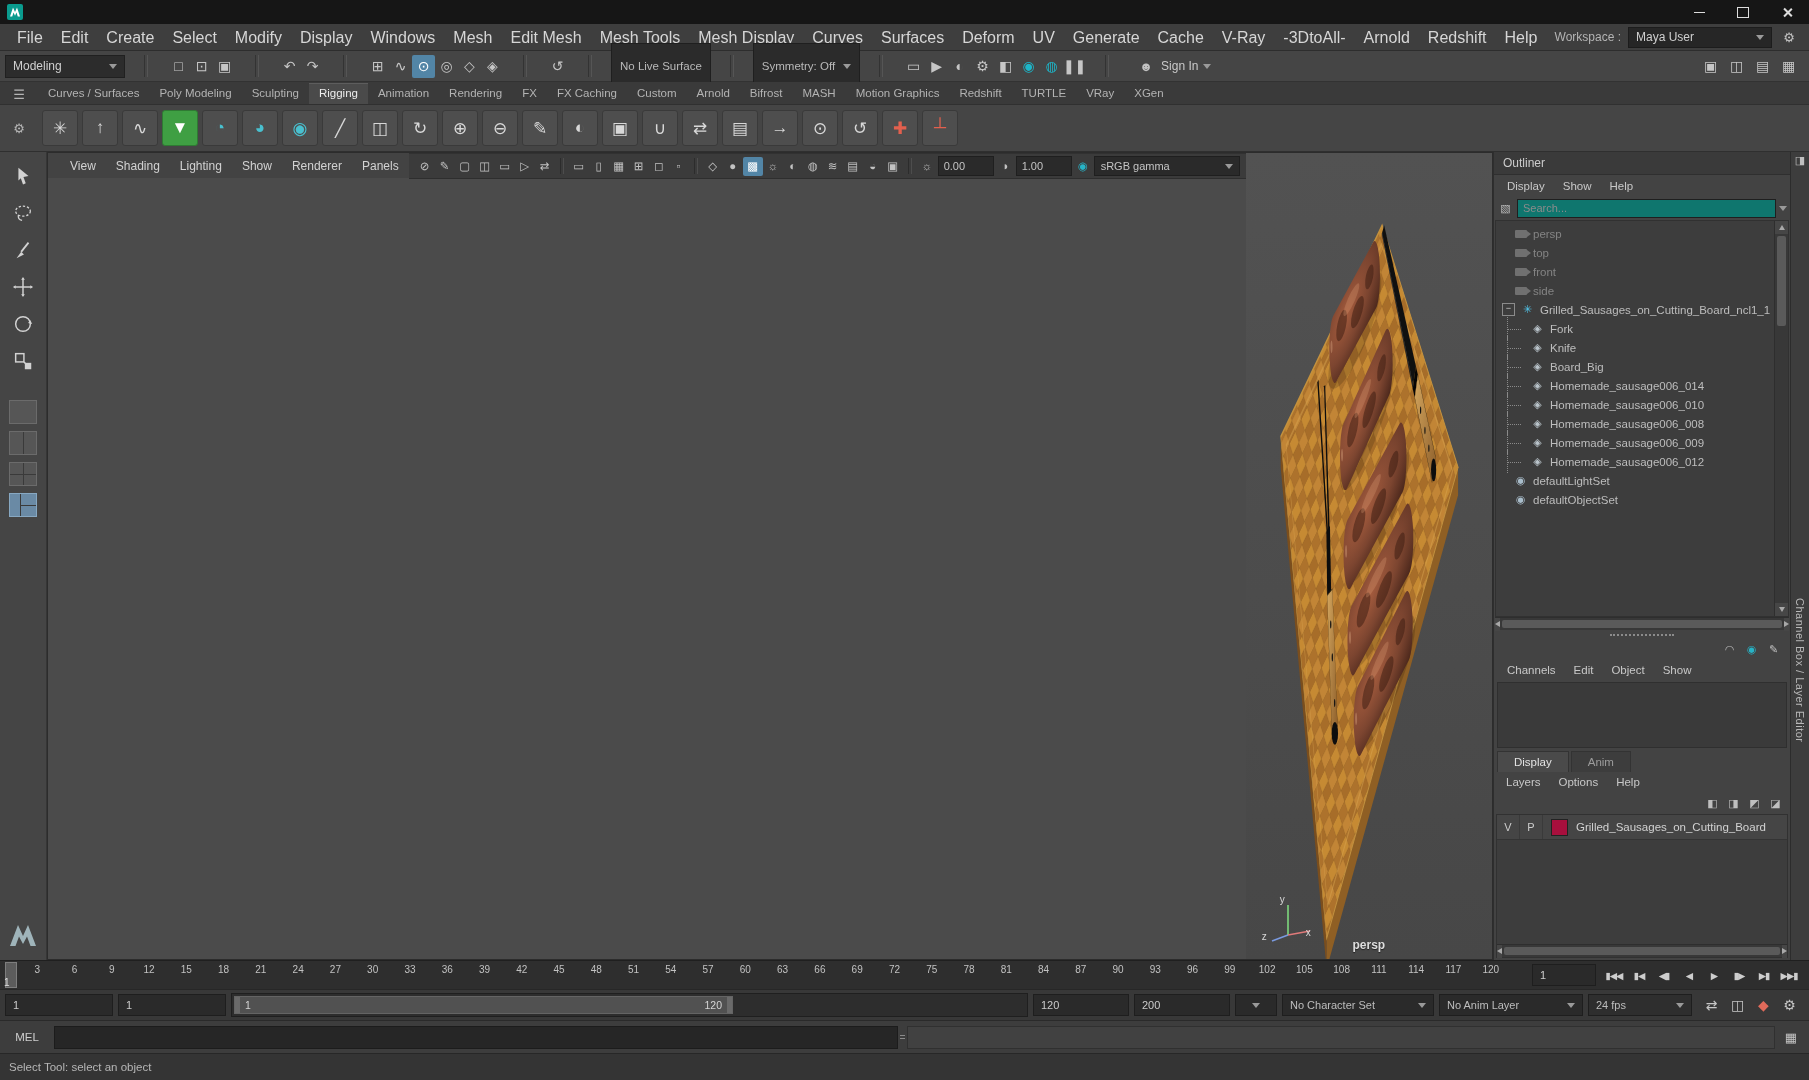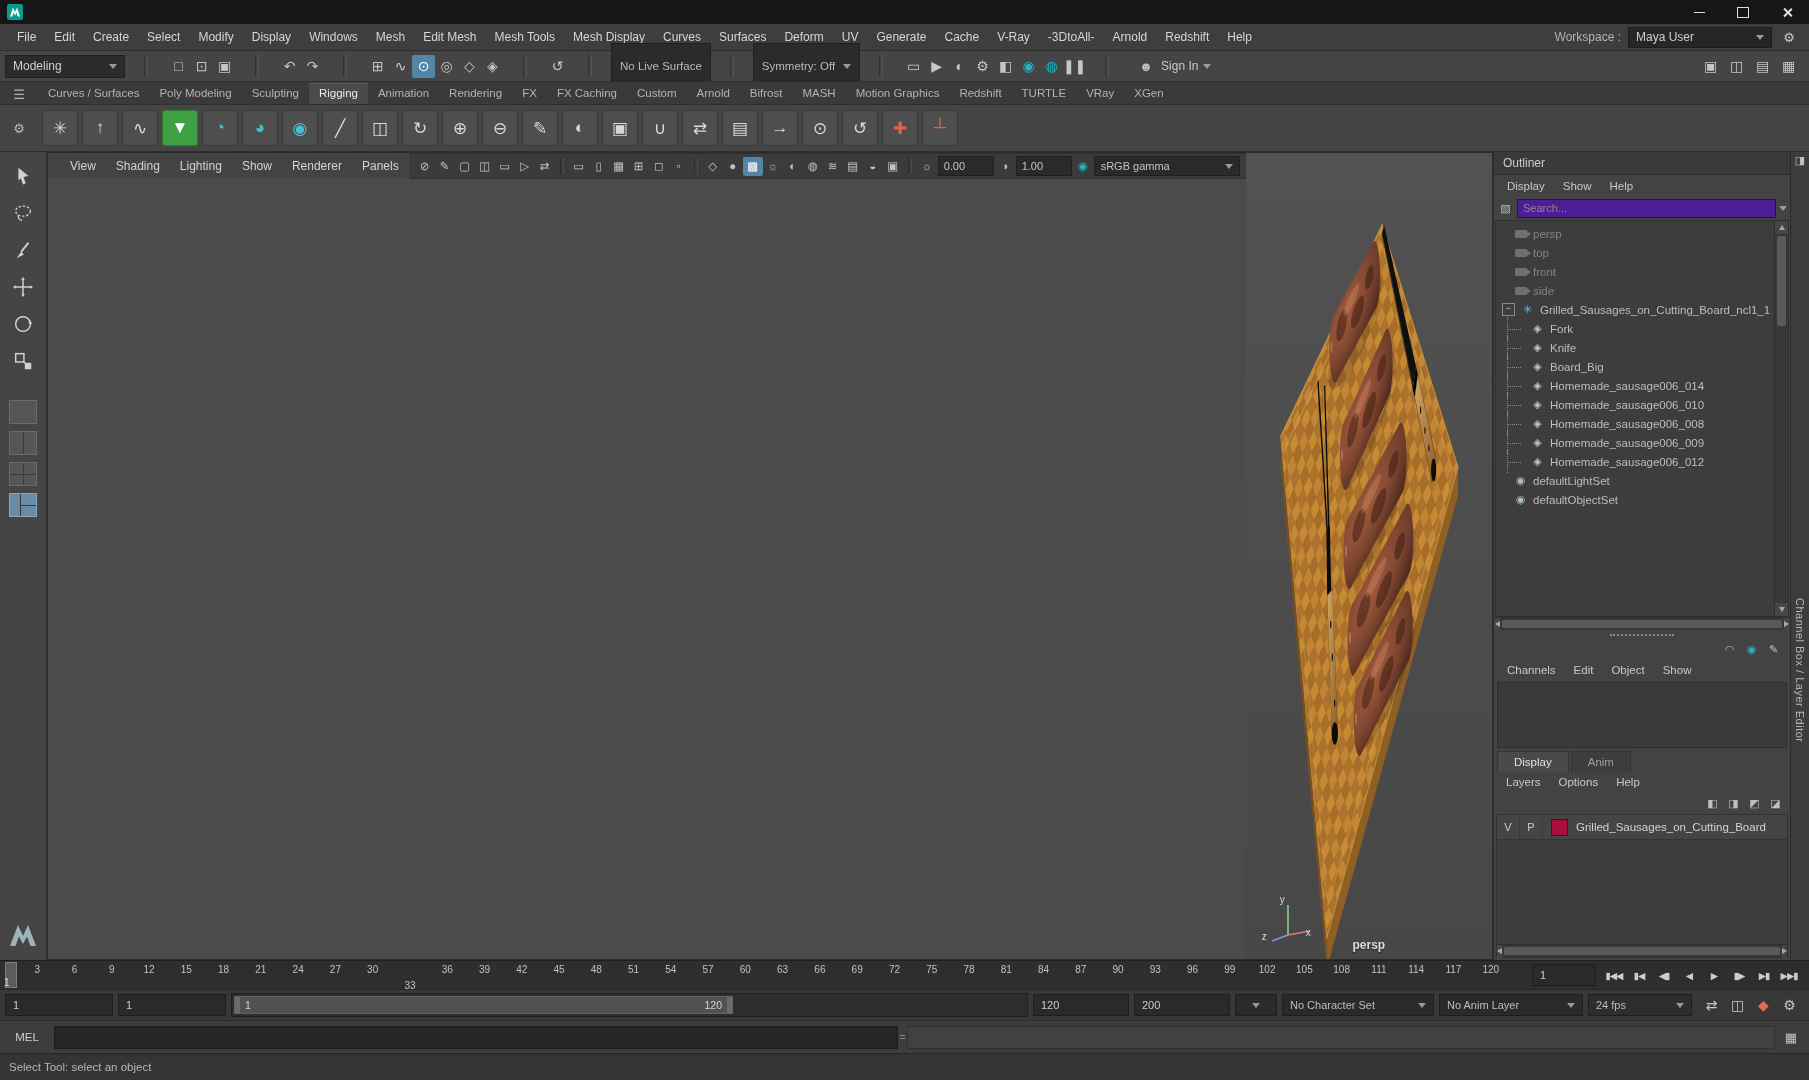--- a/index.html
+++ b/index.html
@@ -14,21 +14,21 @@
   .win-btn{width:44px;height:100%;display:flex;align-items:center;justify-content:center;}
   .glyph-min{width:11px;height:1px;background:#ddd;display:block;}
   .glyph-max{width:10px;height:9px;border:1px solid #ddd;display:block;}
   .glyph-close{width:11px;height:11px;position:relative;display:block;}
   .glyph-close::before,.glyph-close::after{content:"";position:absolute;left:5px;top:0;width:1.5px;height:11px;background:#ddd;}
   .glyph-close::before{transform:rotate(45deg);} .glyph-close::after{transform:rotate(-45deg);}
 
   
   .menubar{height:26px;background:#3e3e3e;border-bottom:1px solid #2d2d2d;display:flex;align-items:center;padding-left:8px;flex:0 0 auto;}
   .mb-items{display:flex;}
-  .menu-item{padding:0 9px;line-height:25px;font-size:12px;color:#d6d6d6;white-space:nowrap;}
+  .menu-item{padding:0 9px;line-height:25px;font-size:16px;color:#d6d6d6;white-space:nowrap;}
   .workspace{margin-left:auto;display:flex;align-items:center;gap:7px;padding-right:10px;color:#b4b4b4;font-size:12px;}
   .ws-select{width:128px;height:19px;background:#262626;border:1px solid #1c1c1c;display:flex;align-items:center;padding:0 7px;color:#cfcfcf;}
   .arr-down{width:0;height:0;border-left:4px solid transparent;border-right:4px solid transparent;border-top:5px solid #9a9a9a;margin-left:auto;}
   .one-icon{width:20px;height:20px;display:flex;align-items:center;justify-content:center;color:#c2c2c2;font-size:13px;}
 
   
   .toolbar{height:30px;background:#454545;border-bottom:1px solid #323232;display:flex;align-items:center;padding:0 5px;flex:0 0 auto;gap:14px;}
   .tb-select{width:104px;height:21px;background:#2c2c2c;border:1px solid #202020;display:flex;align-items:center;padding:0 7px;color:#d0d0d0;font-size:12px;flex:0 0 auto;}
   .tb-sep{width:2px;height:22px;border-left:1px solid #333;border-right:1px solid #555;margin:0 5px;flex:0 0 auto;}
   .tb-icon{width:23px;height:23px;display:flex;align-items:center;justify-content:center;color:#c6c6c6;font-size:14px;border-radius:2px;flex:0 0 auto;}
@@ -84,21 +84,21 @@
   .axis{position:absolute;left:16px;bottom:10px;width:60px;height:52px;}
   .axis span{position:absolute;font-size:10px;color:#d8d8d8;}
   .ax-y{left:18px;top:-3px;} .ax-z{left:0px;top:34px;} .ax-x{left:44px;top:30px;}
 
   
   .right-panel{width:296px;background:#434343;border-left:1px solid #2e2e2e;display:flex;flex-direction:column;flex:0 0 auto;min-height:0;}
   .panel-title{height:22px;background:#3a3a3a;border-bottom:1px solid #2f2f2f;display:flex;align-items:center;padding-left:9px;font-size:12px;color:#cccccc;flex:0 0 auto;}
   .outliner-menus,.cb-menus{height:21px;display:flex;align-items:center;padding-left:4px;flex:0 0 auto;}
   .pmenu{padding:0 9px;font-size:11.5px;color:#c8c8c8;}
   .search-row{height:22px;display:flex;align-items:center;gap:3px;padding:1px 3px;flex:0 0 auto;}
-  .search-input{flex:1;height:17px;background:#4c1d95;border:1px solid #1f1f1f;color:#cfcfcf;font-size:11px;padding:0 5px;outline:none;font-family:"Liberation Sans",sans-serif;}
+  .search-input{flex:1;height:17px;background:#0f766e;border:1px solid #1f1f1f;color:#cfcfcf;font-size:11px;padding:0 5px;outline:none;font-family:"Liberation Sans",sans-serif;}
   .search-input::placeholder{color:#8b8b8b;}
   .tree{height:392px;background:#3d3d3d;border:1px solid #313131;margin:0 1px;position:relative;overflow:hidden;flex:0 0 auto;padding-top:3px;}
   .tree-row{height:19px;display:flex;align-items:center;font-size:11.5px;color:#bdbdbd;white-space:nowrap;}
   .tree-row .lbl.dim{color:#848484;}
   .pad14{width:16px;flex:0 0 auto;}
   .expander{width:11px;height:11px;border:1px solid #8b8b8b;color:#d0d0d0;font-size:9px;line-height:9px;text-align:center;margin:0 4px 0 6px;flex:0 0 auto;}
   .expander::before{content:"−";}
   .connector{width:22px;align-self:stretch;position:relative;flex:0 0 auto;margin-left:11px;}
   .connector::before{content:"";position:absolute;left:0;top:-2px;bottom:-2px;border-left:1px dotted #8a8a8a;}
   .connector::after{content:"";position:absolute;left:0;top:50%;width:14px;border-top:1px dotted #8a8a8a;}
@@ -744,21 +744,21 @@
     <span class="tick" style="left: 2.43902%;">3</span>
         <span class="tick" style="left: 4.87805%;">6</span>
         <span class="tick" style="left: 7.31707%;">9</span>
         <span class="tick" style="left: 9.7561%;">12</span>
         <span class="tick" style="left: 12.1951%;">15</span>
         <span class="tick" style="left: 14.6341%;">18</span>
         <span class="tick" style="left: 17.0732%;">21</span>
         <span class="tick" style="left: 19.5122%; text-align: right;">24</span>
         <span class="tick" style="left: 21.9512%;">27</span>
         <span class="tick" style="left: 24.3902%;">30</span>
-        <span class="tick" style="left: 26.8293%; margin-top: 16px;">33</span>
+        <span class="tick" style="left: 26.8293%;">33</span>
         <span class="tick" style="left: 29.2683%;">36</span>
         <span class="tick" style="left: 31.7073%;">39</span>
         <span class="tick" style="left: 34.1463%;">42</span>
         <span class="tick" style="left: 36.5854%;">45</span>
         <span class="tick" style="left: 39.0244%;">48</span>
         <span class="tick" style="left: 41.4634%;">51</span>
         <span class="tick" style="left: 43.9024%;">54</span>
         <span class="tick" style="left: 46.3415%;">57</span>
         <span class="tick" style="left: 48.7805%;">60</span>
         <span class="tick" style="left: 51.2195%;">63</span>

